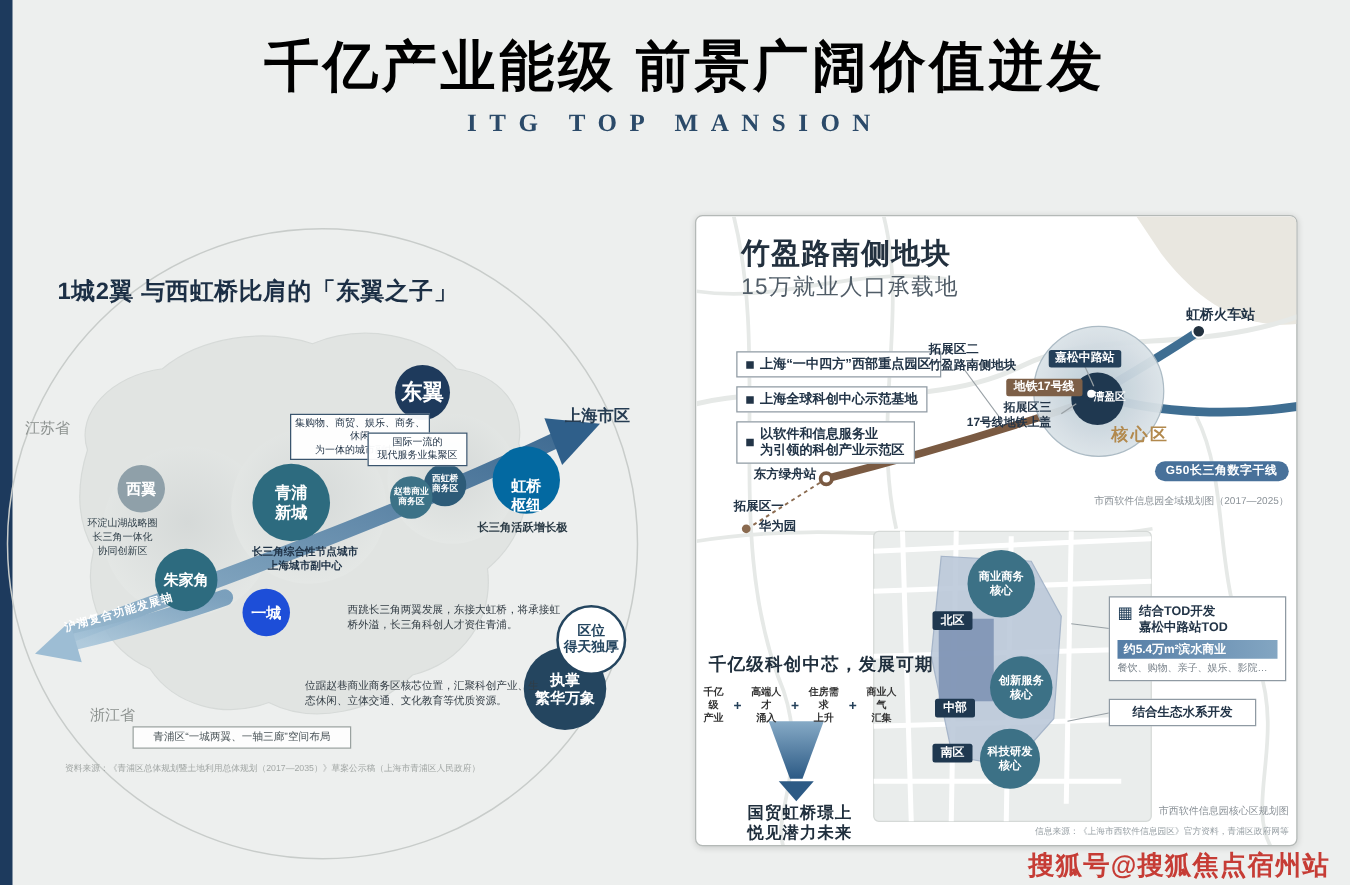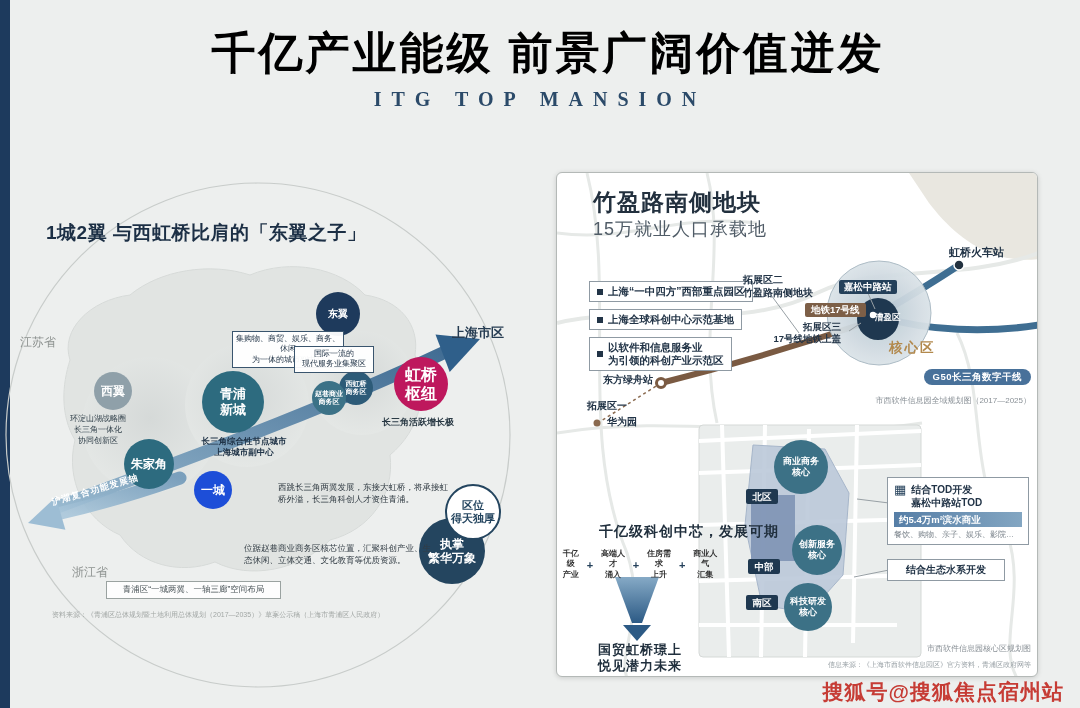--- a/index.html
+++ b/index.html
@@ -88,21 +88,21 @@
   .infobox .t { font-size:10px; font-weight:bold; color:#223447; line-height:1.3; }
   .hl-bar {
     margin-top:3px; background:linear-gradient(90deg,#567ea6,#83a6c2); color:#fff;
     font-size:9.5px; font-weight:bold; padding:2px 5px; line-height:1.2;
   }
   .detail { margin-top:2px; font-size:8px; color:#79828a; }
   .ecobox {
     position:absolute; background:#fff; border:1px solid #8f9aa3; padding:3px 6px;
     font-size:10px; font-weight:bold; color:#223447; text-align:center;
   }
-  .sec-title { font-size:14px; font-weight:bold; color:#202f3d; letter-spacing:1px;margin-left:32px; }
+  .sec-title { font-size:14px; font-weight:bold; color:#202f3d; letter-spacing:1px; }
   .flowrow { position:absolute; display:flex; align-items:center; justify-content:center; gap:3px; }
   .flowitem { font-size:8px; font-weight:600; color:#333; text-align:center; line-height:1.3; white-space:pre-line; }
   .plus { color:#24405a; font-weight:bold; font-size:11px; margin:0 1px; }
   .slogan { position:absolute; width:162px; text-align:center; font-size:13px; font-weight:bold; color:#202f3d; letter-spacing:1px; }
   .watermark {
     position:absolute; right:16px; bottom:2px; font-size:21px; font-weight:bold;
     color:#c63c35; letter-spacing:1px;
   }
 </style>
 </head>
@@ -139,29 +139,29 @@
     <polygon points="480,339 449.7,371.9 435.5,334.5" fill="#2f5f8a"></polygon>
     <path d="M 180,478 C 140,492 100,504 61,513" fill="none" stroke="url(#axisGrad2)" stroke-width="13" stroke-linecap="round" opacity="0.9"></path>
     <polygon points="28,523 55.8,497.1 65.4,529.7" fill="#9dbdd4"></polygon>
   </svg>
 
   <div class="abs ld-title" style="left:46px;top:220px;">1城2翼 与西虹桥比肩的「东翼之子」</div>
   <div class="abs prov" style="left:20px;top:334px;">江苏省</div>
   <div class="abs prov" style="left:72px;top:564px;">浙江省</div>
   <div class="abs shcity" style="left:440px;top:324px;margin-left:12px;">上海市区</div>
 
-  <div class="circle" style="left:316px;top:292px;width:44px;height:44px;background:#1e3a5c;font-size:10px;">
+  <div class="circle" style="left:316px;top:292px;width:44px;height:44px;background:#1e3a5c;font-size:17px;">
     <span class="pre">东翼</span>
   </div>
   <div class="notebox pre" style="left:232px;top:331px;width:112px;">集购物、商贸、娱乐、商务、休闲
 为一体的城市副中心</div>
   <div class="notebox pre" style="left:294px;top:346px;width:80px;z-index:3;">国际一流的
 现代服务业集聚区</div>
 
-  <div class="circle" style="left:394px;top:357px;width:54px;height:54px;background:#be185d;font-size:16px;">
+  <div class="circle" style="left:394px;top:357px;width:54px;height:54px;background:#0369a1;font-size:12px;align-items:flex-end;">
     <span class="pre">虹桥
 枢纽</span>
   </div>
   <div class="circle" style="left:339px;top:371px;width:34px;height:34px;background:#2d5b78;font-size:7px;">
     <span class="pre">西虹桥
 商务区</span>
   </div>
   <div class="circle" style="left:312px;top:381px;width:34px;height:34px;background:#3c7287;font-size:7px;">
     <span class="pre">赵巷商业
 商务区</span>

